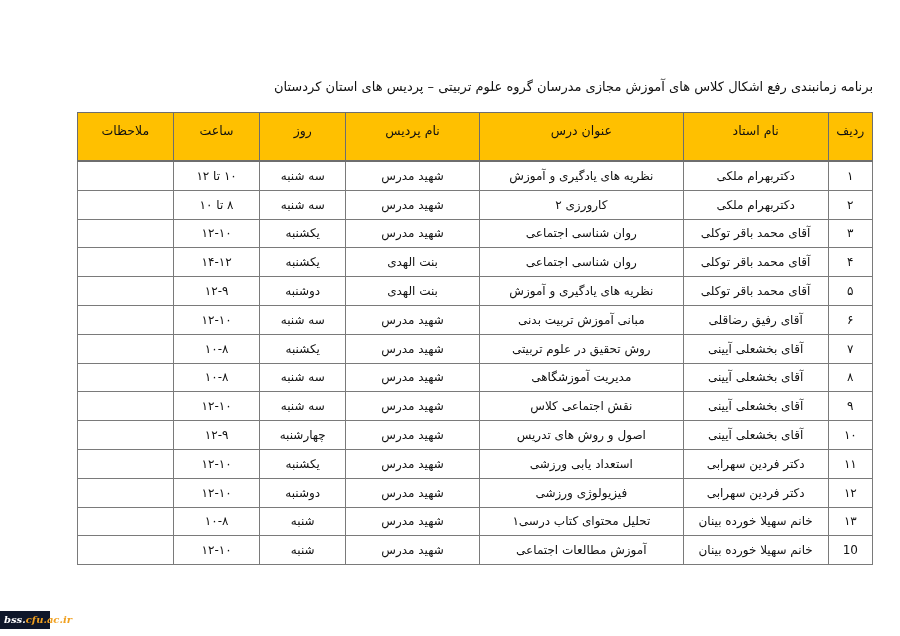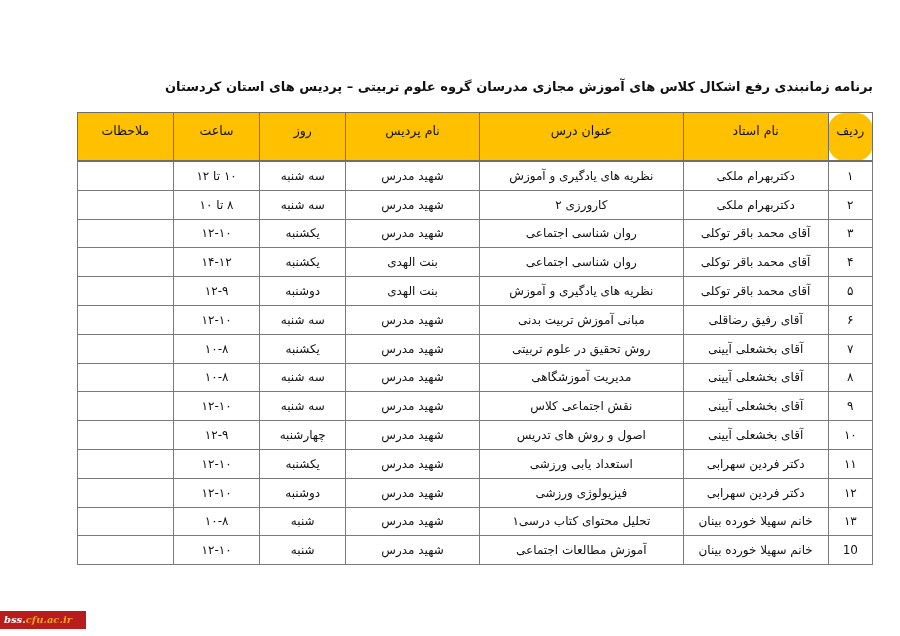--- a/index.html
+++ b/index.html
@@ -15,21 +15,21 @@
       font-family: "DejaVu Sans", sans-serif;
       color: #111111;
     }
     .title {
       position: absolute;
       top: 77px;
       left: 150px;
       width: 723px;
       text-align: right;
       direction: rtl;
-      font-weight: bold;
+      font-weight: normal;
       font-size: 13px;
       line-height: 20px;
       white-space: nowrap;
     }
     table.schedule {
       position: absolute;
       top: 112px;
       left: 77px;
       width: 796px;
       border-collapse: collapse;
@@ -61,28 +61,28 @@
       border-top: 2px solid #6e6e6e;
       margin-top: 48px;
     }
     .c-num   { width: 44px; }
     .c-name  { width: 144px; }
     .c-course{ width: 202px; }
     .c-camp  { width: 133px; }
     .c-day   { width: 85px; }
     .c-time  { width: 86px; }
     .c-notes { width: 95px; }
-    .th-first { text-align: right; border-radius: 17px; }
+    .th-first { text-align: right; }
     .footer-badge {
       position: absolute;
       left: 0;
       top: 611px;
-      width: 86px;
+      width: 50px;
       height: 18px;
-      background: #b91c1c;
+      background: #0f172a;
       font-family: "DejaVu Serif", serif;
       font-style: italic;
       font-weight: bold;
       font-size: 10px;
       line-height: 18px;
       padding-left: 4px;
       box-sizing: border-box;
       white-space: nowrap;
     }
     .footer-badge .a { color: #ffffff; }

